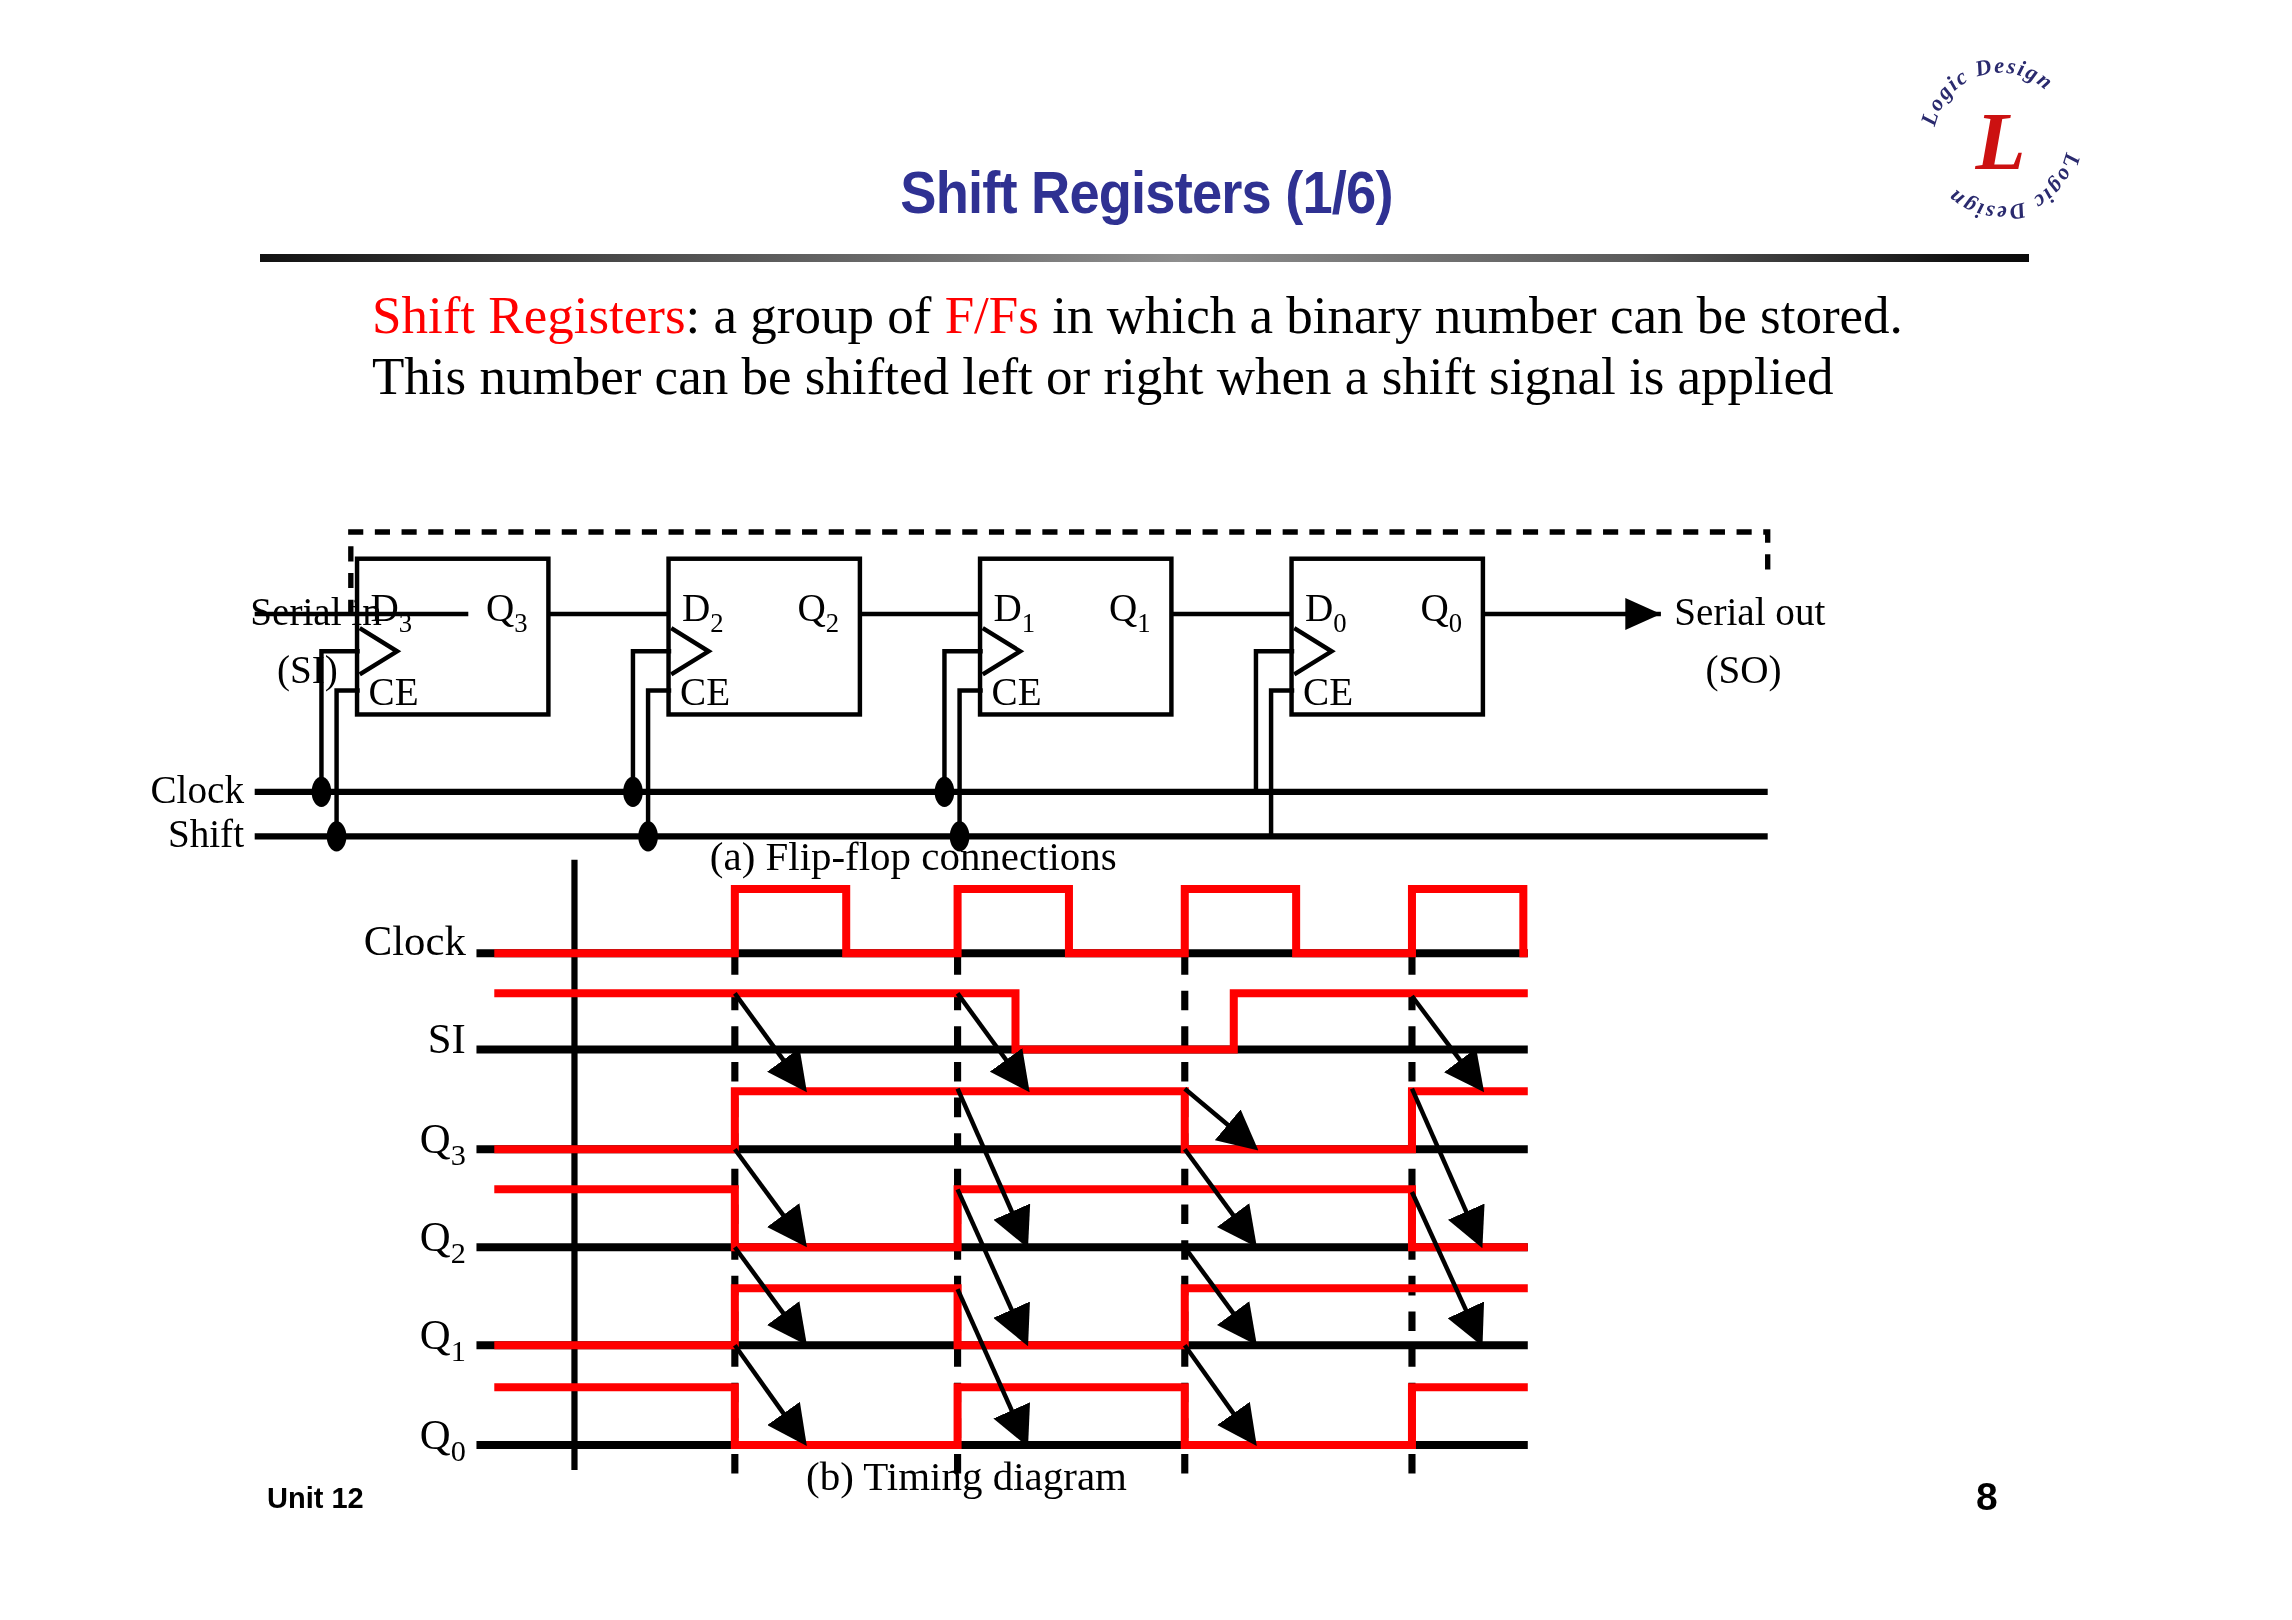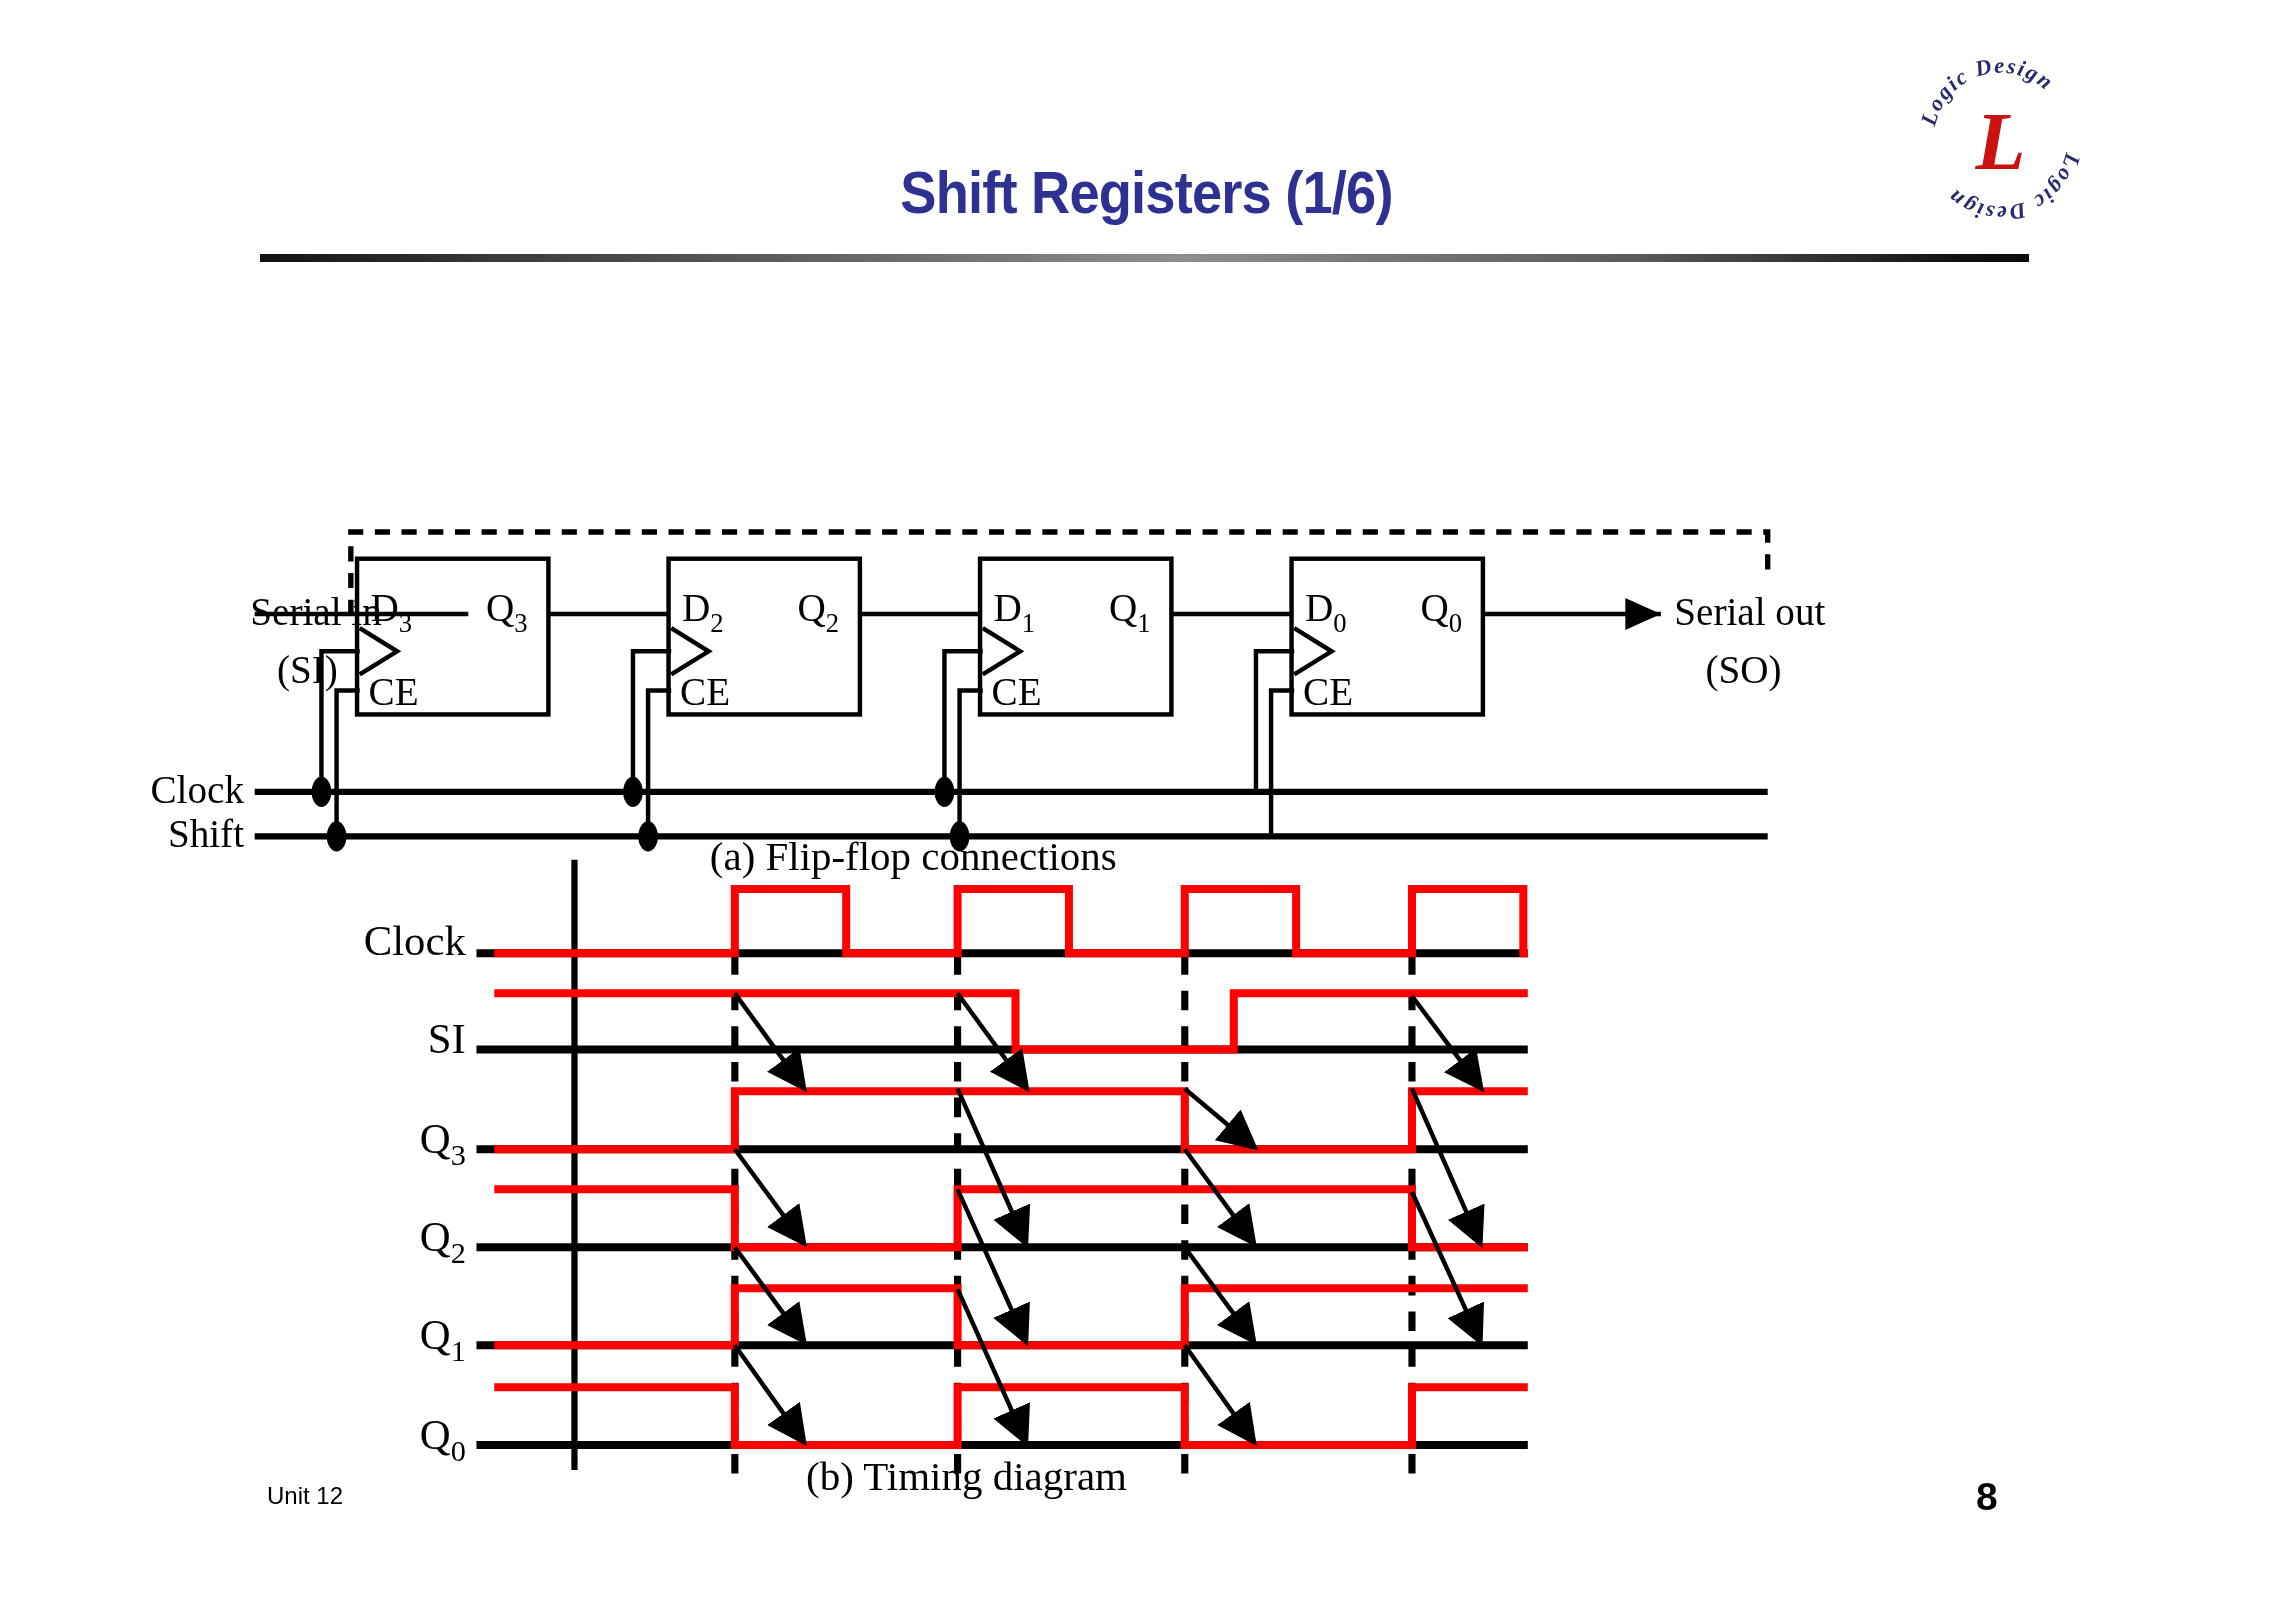--- a/index.html
+++ b/index.html
@@ -60,22 +60,23 @@
     position:absolute;
     left:227px; top:855px;
     width:1871px; height:642px;
   }
 
   
   #footer-unit{
     position:absolute;
     left:267px; top:1482px;
     font-family:"Liberation Sans", sans-serif;
-    font-size:24px;
+    font-size:29px;
     color:#000000;
+    font-weight:bold;
   }
   #footer-page{
     position:absolute;
     left:1976px; top:1475px;
     font-family:"Liberation Sans", sans-serif;
     font-weight:bold;
     font-size:39px;
     color:#000000;
   }
   svg{display:block;overflow:visible;}
@@ -98,20 +99,23 @@
       <text font-size="25" font-style="italic" font-weight="bold" fill="#2a2a6e" letter-spacing="2">
         <textPath href="#ringBot" startOffset="6%">Logic Design</textPath>
       </text>
       <text x="95" y="128" font-size="92" font-style="italic" font-weight="bold" fill="#cc1111" text-anchor="middle" font-family="'Liberation Serif', serif">L</text>
     </svg>
   </div>
 
   <div id="page-title">Shift Registers (1/6)</div>
   <div id="title-rule"></div>
 
+  <div id="lead-paragraph">
+    <span class="hl">Shift Registers</span><span>: a group of </span><span class="hl">F/Fs</span><span> in which a binary number can be stored. This number can be shifted left or right when a shift signal is applied</span>
+  </div>
 
   <div id="circuit-figure">
     <svg viewBox="0 0 2100 400" width="1871" height="356">
       <g fill="none" stroke="#000000" stroke-width="5">
 
         <polyline points="1730,60 1730,18 138,18 138,110" stroke-width="6" stroke-dasharray="17 13"></polyline>
 
         <line x1="270" y1="110" x2="145" y2="110"></line>
         <line x1="145" y1="110" x2="145" y2="110"></line>
         <line x1="30" y1="110" x2="145" y2="110"></line>

